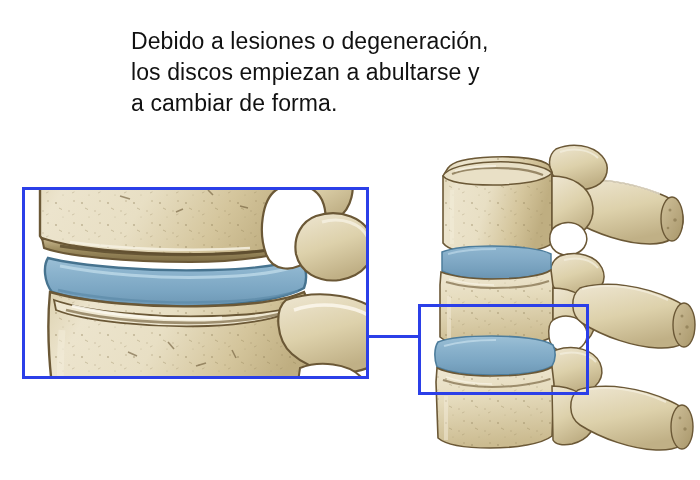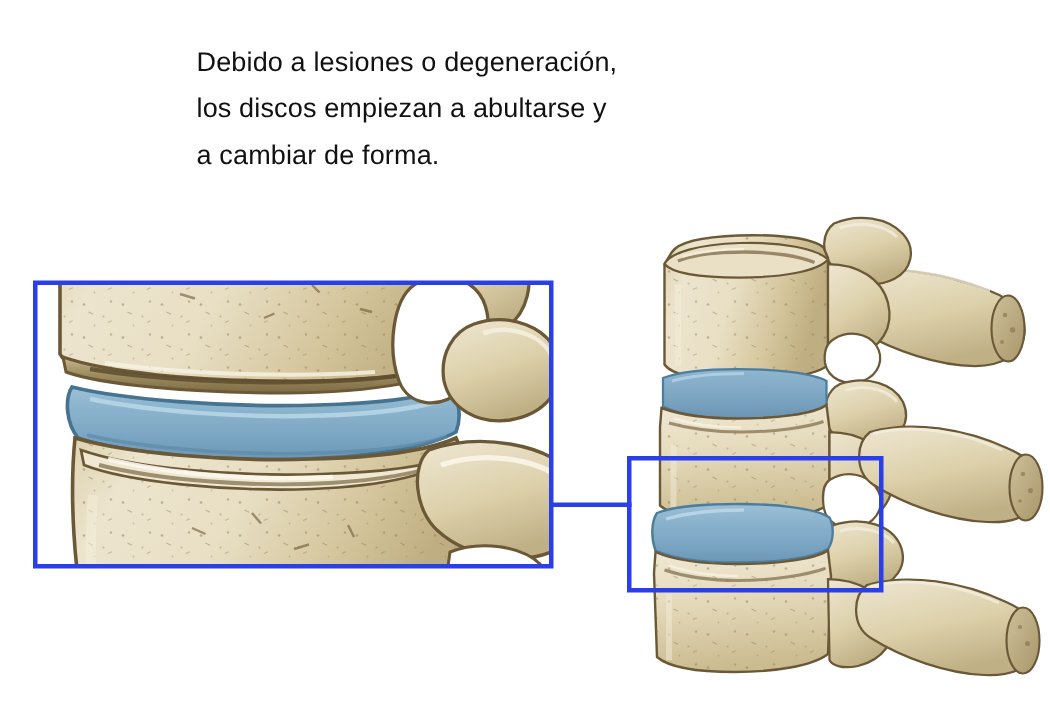--- a/index.html
+++ b/index.html
@@ -21,21 +21,21 @@
     height: 480px;
     background: #ffffff;
   }
 
   
   #caption {
     position: absolute;
     left: 131px;
     top: 26px;
     width: 470px;
-    font-size: 18px;
+    font-size: 23px;
     line-height: 31px;
     color: #111111;
     letter-spacing: 0.1px;
     white-space: pre-line;
     font-family: "Liberation Sans", sans-serif;
   }
 
   
   #art {
     position: absolute;

